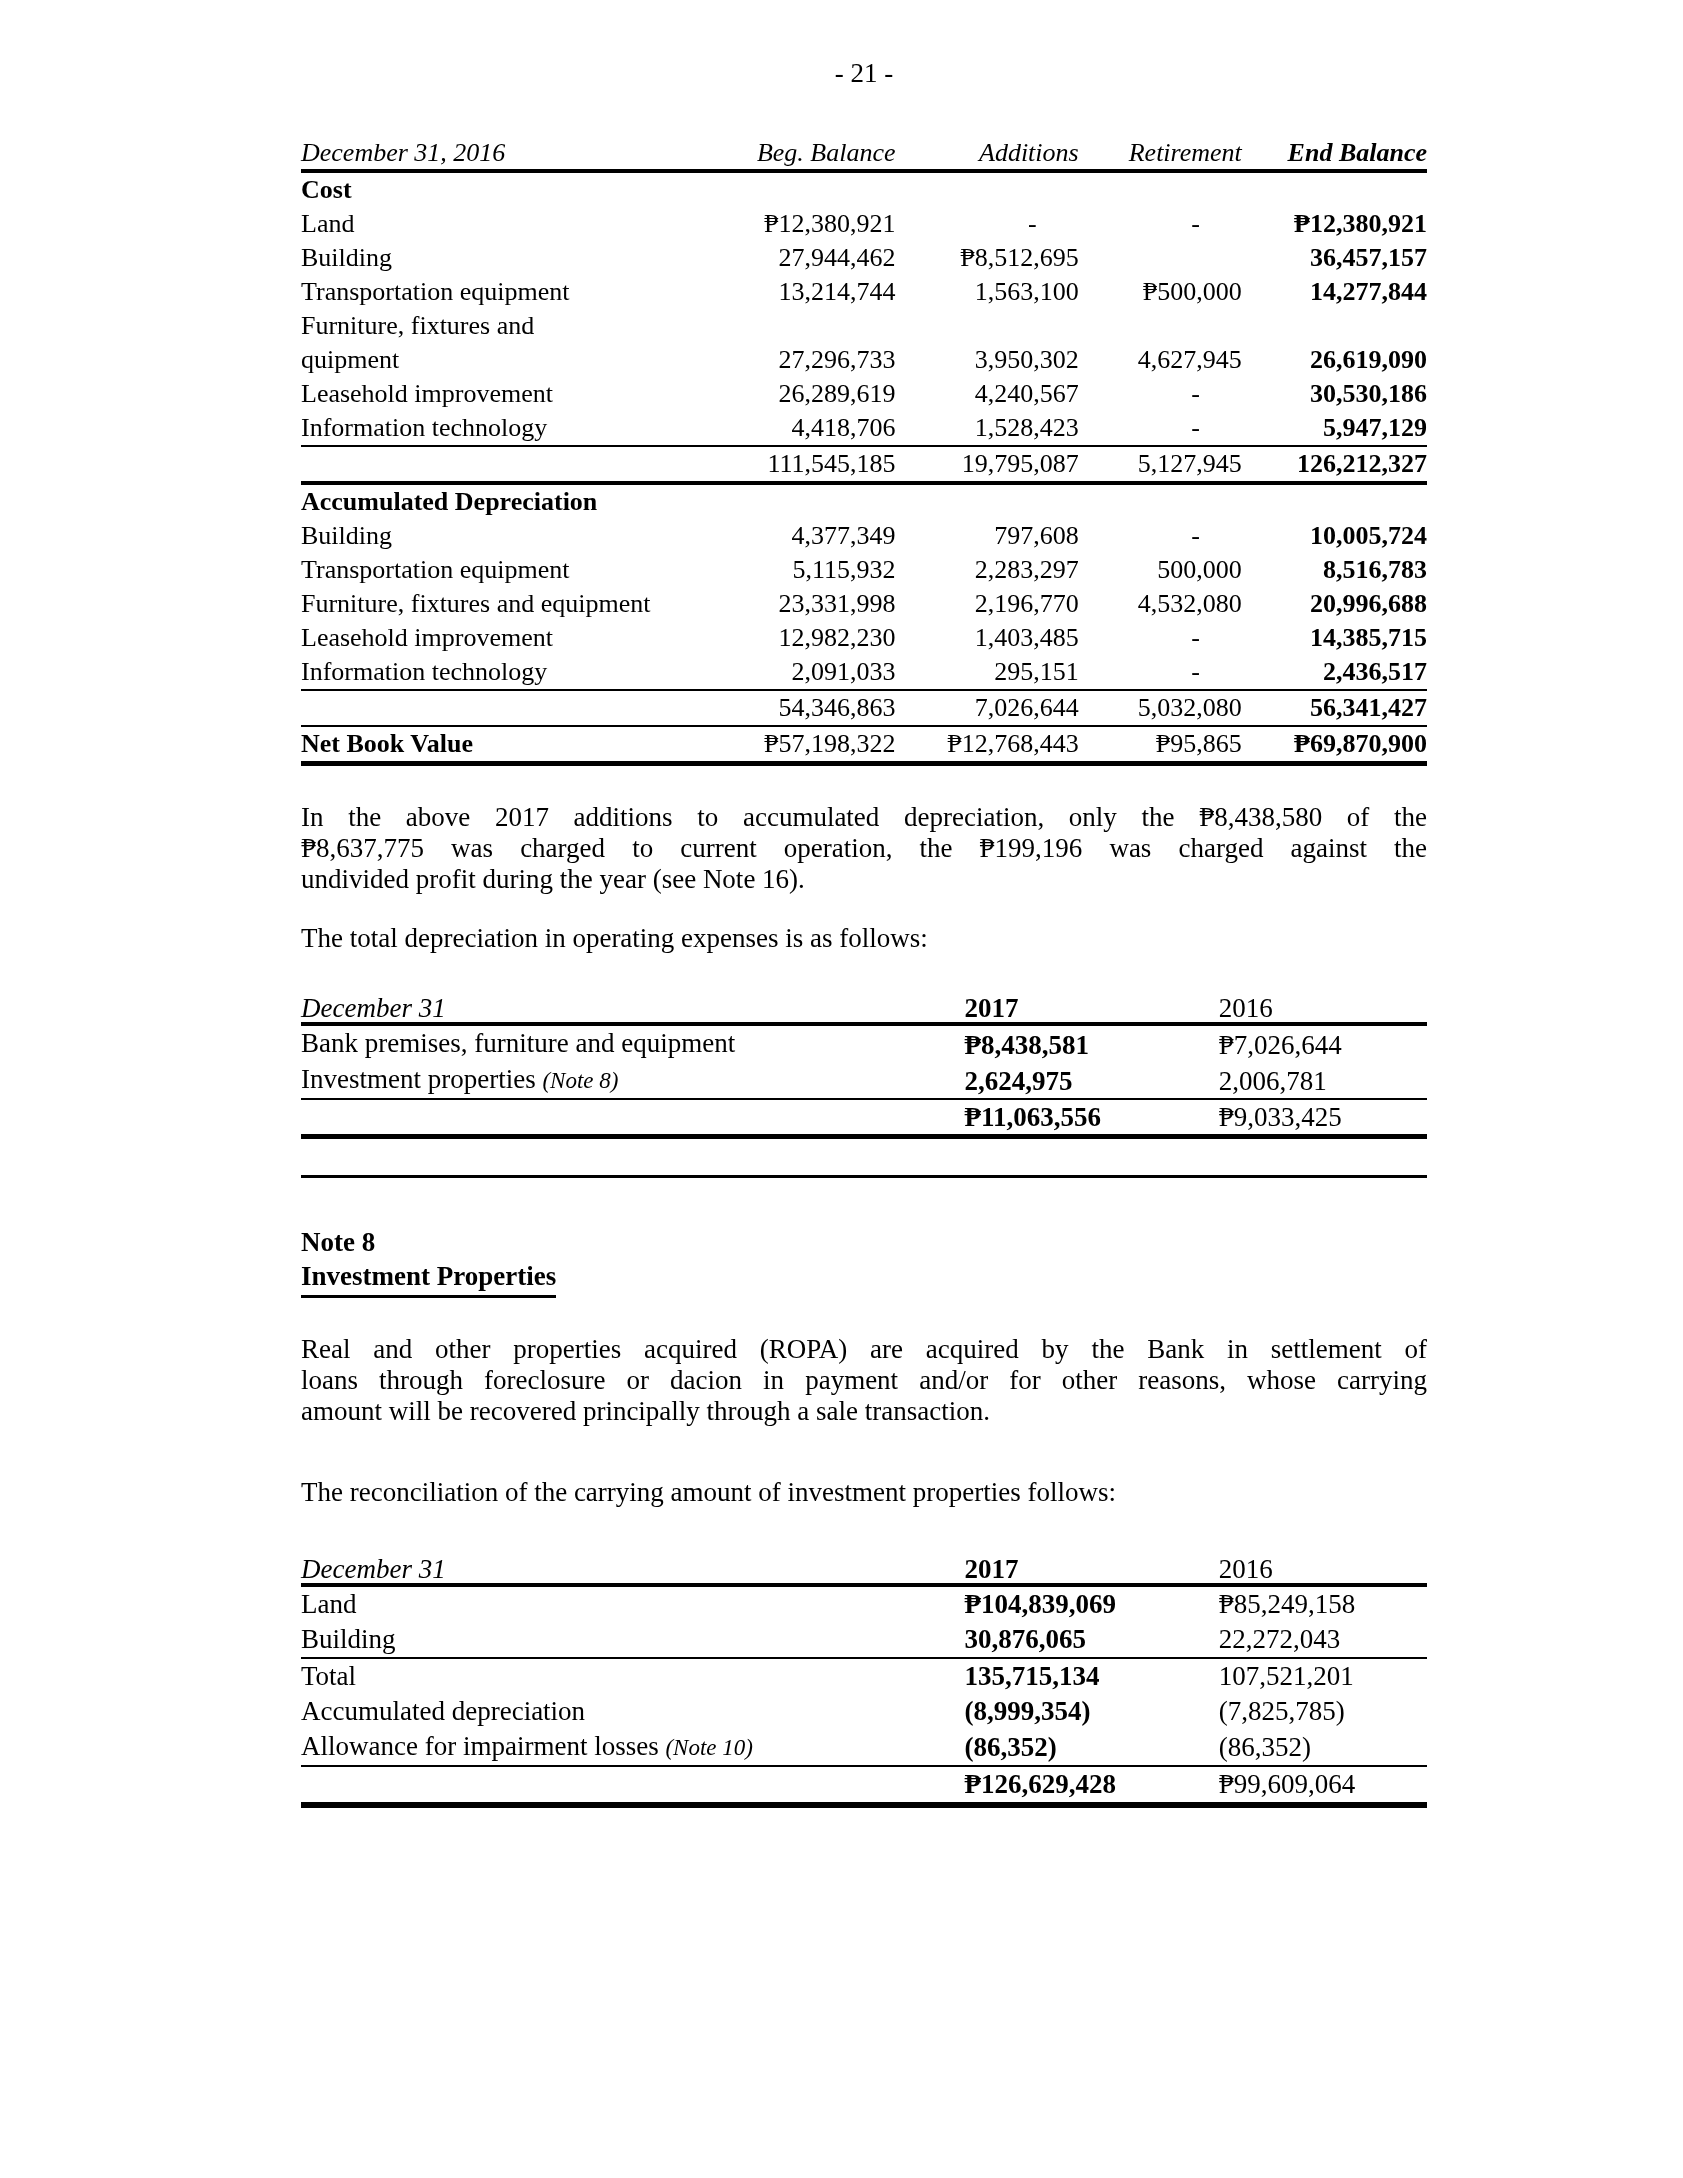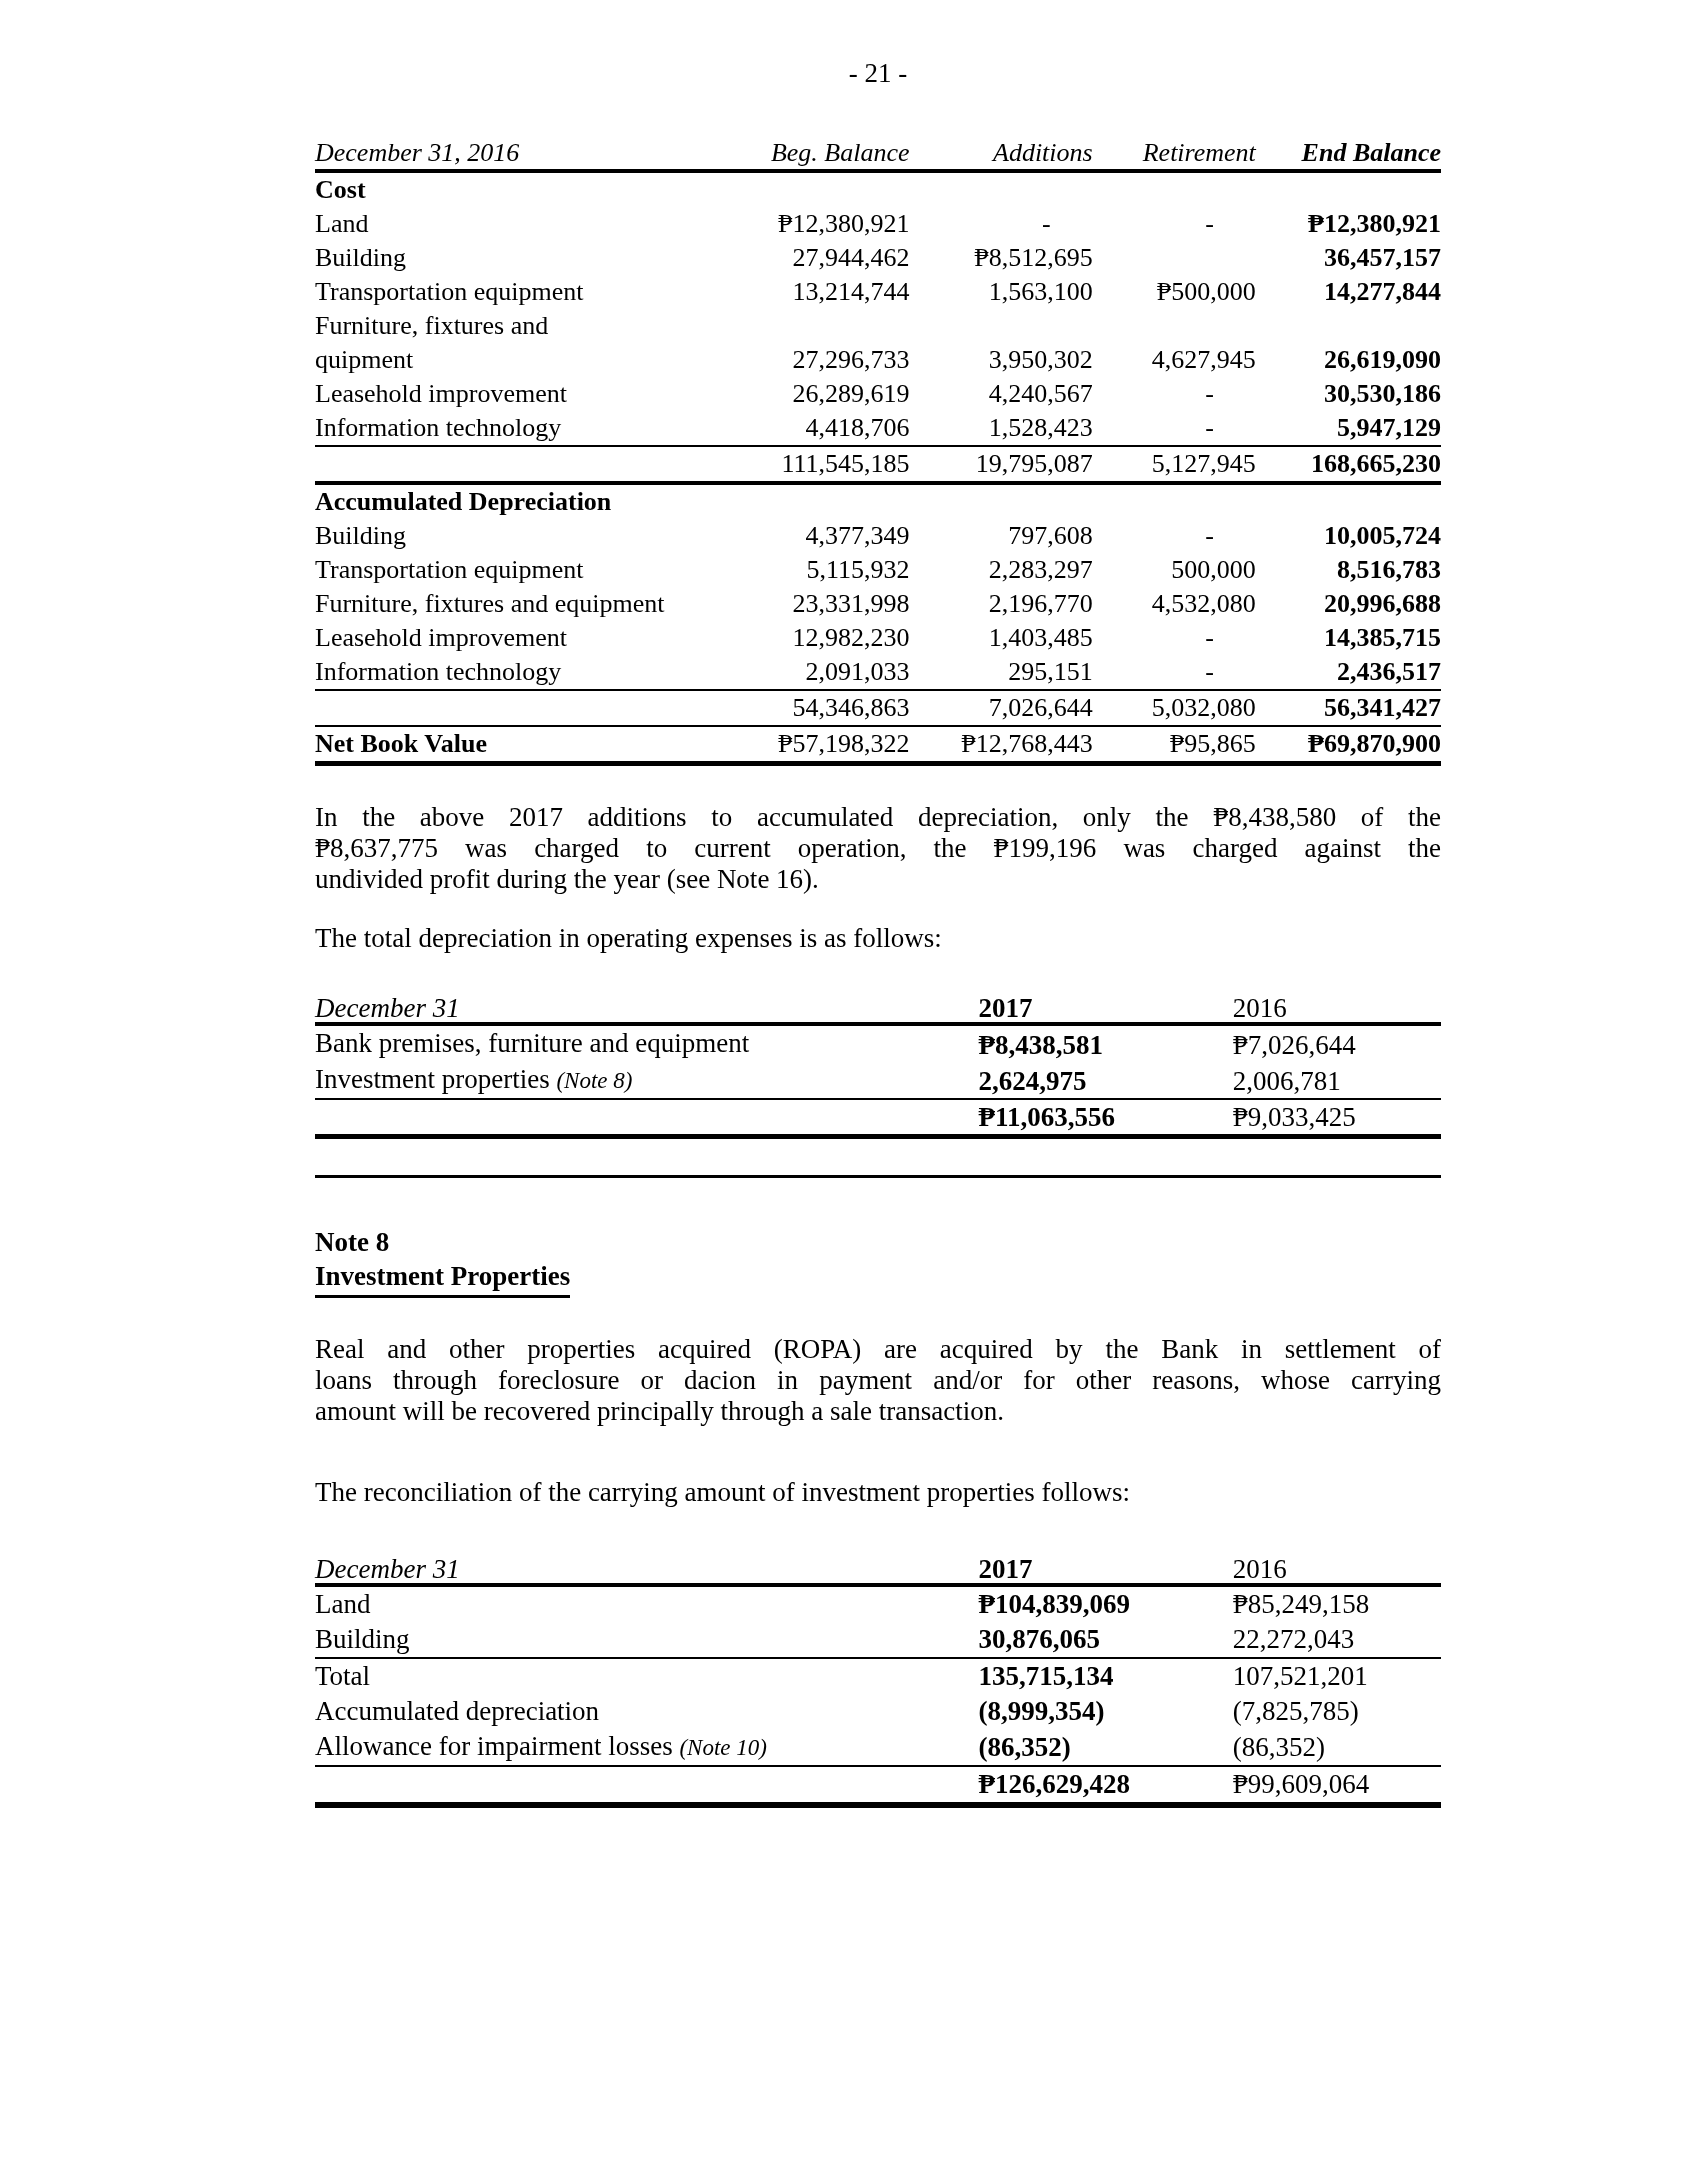--- a/index.html
+++ b/index.html
@@ -1,21 +1,21 @@
 <!DOCTYPE html>
 <html><head>
 <meta charset="utf-8">
 <style>
   html,body{margin:0;padding:0;}
   body{
     width:1683px;height:2178px;background:#ffffff;color:#000;
     font-family:"Liberation Serif","DejaVu Serif",serif;
     position:relative;overflow:hidden;
   }
-  .content{position:absolute;left:315px;top:0;width:1126px;}
+  .content{position:absolute;left:301px;top:0;width:1126px;}
   .page-number{margin-top:57px;text-align:center;font-size:27px;line-height:32px;}
 
   table{border-collapse:collapse;table-layout:fixed;width:1126px;}
   th,td{padding:0;vertical-align:bottom;font-weight:normal;overflow:visible;white-space:nowrap;}
   .num{text-align:right;}
 
   
   .t1{margin-top:48px;font-size:26px;}
   .t1 col.c-label{width:406px;} .t1 col.c-beg{width:188px;}
   .t1 col.c-add{width:183px;}  .t1 col.c-ret{width:163px;}
@@ -139,21 +139,21 @@
         <td class="num">4,418,706</td>
         <td class="num">1,528,423</td>
         <td class="num dash">-</td>
         <td class="num end">5,947,129</td>
       </tr>
       <tr class="rule-thick">
         <td></td>
         <td class="num">111,545,185</td>
         <td class="num">19,795,087</td>
         <td class="num">5,127,945</td>
-        <td class="num end">168,665,230</td>
+        <td class="num end">126,212,327</td>
       </tr>
       <tr>
         <td class="sectionlbl">Accumulated Depreciation</td>
         <td class="num"></td>
         <td class="num"></td>
         <td class="num"></td>
         <td class="num end"></td>
       </tr>
       <tr>
         <td>Building</td>

